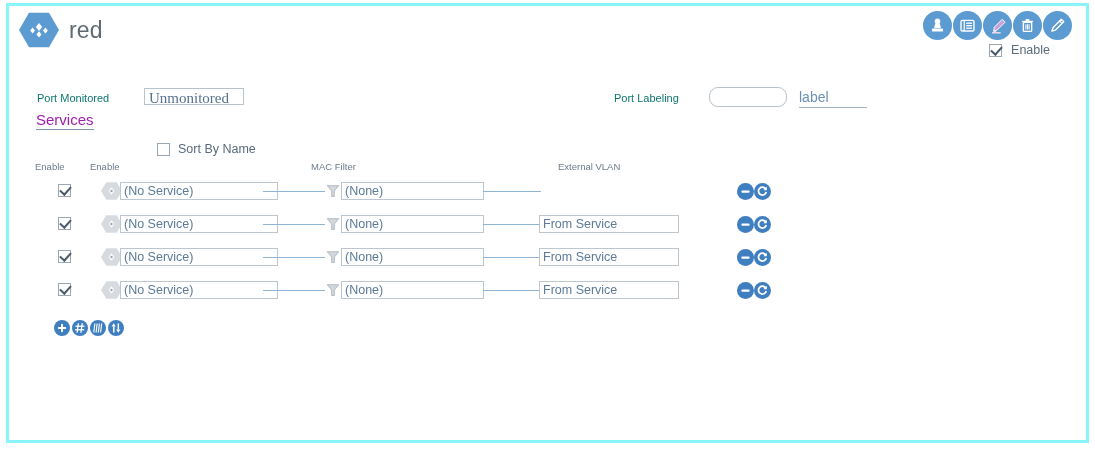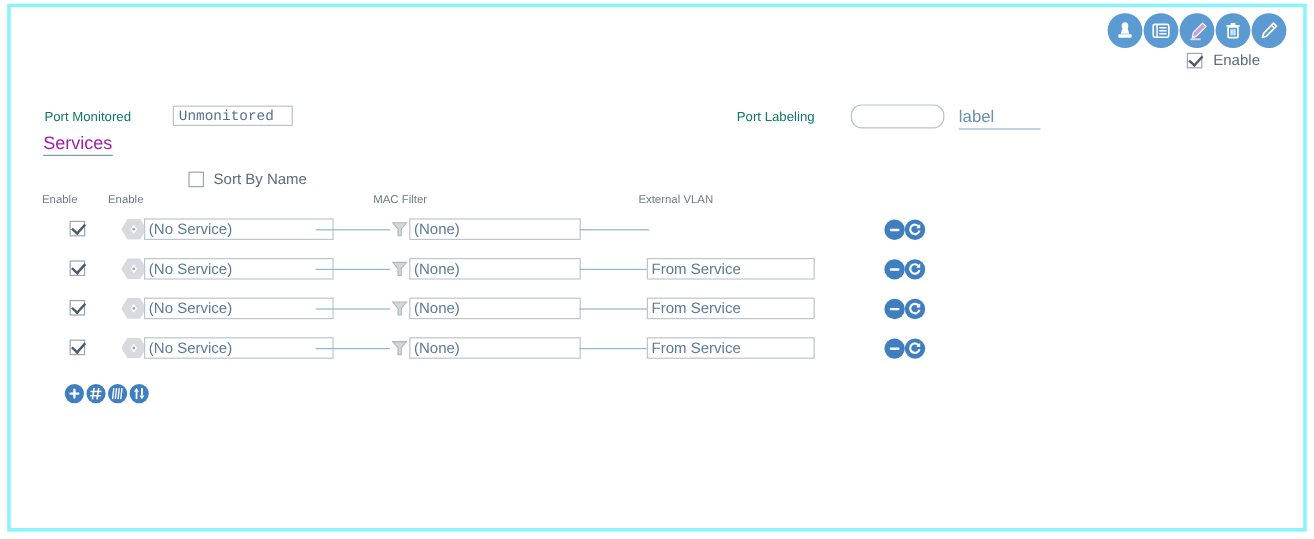--- a/index.html
+++ b/index.html
@@ -82,24 +82,24 @@
     font-size: 11px; color: #0f766e;
     position: absolute; white-space: nowrap;
   }
   .lbl-port-monitored { left: 28px; top: 4px; }
   .lbl-port-labeling  { left: 605px; top: 4px; }
 
   .box-input {
     position: absolute;
     border: 1px solid #b9c3cc;
     background: #fff;
-    font-size: 12px;
+    font-size: 15px;
     color: #57718f;
     padding: 1px 4px;
-    font-family: Liberation Mono, monospace;
+    font-family: Liberation Serif, serif;
   }
   .inp-unmonitored { left: 135px; top: 0px; width: 100px; height: 17px; }
   .inp-portlabel {
     left: 700px; top: -1px; width: 78px; height: 20px;
     border-radius: 9px; border: 1px solid #b9c3cc;
   }
   .label-link {
     position: absolute; left: 790px; top: 1px;
     font-size: 14px; color: #6b8fb5;
     border-bottom: 1px solid #9db4c9;
@@ -121,21 +121,21 @@
   .sortby-label { font-size: 12.5px; color: #5a6b7d; }
 
   
   .col-head {
     position: absolute; top: 155px;
     font-size: 9.5px; color: #6b7b8b; white-space: nowrap;
   }
   .ch-enable { left: 26px; }
   .ch-service { left: 81px; }
   .ch-mac { left: 302px; }
-  .ch-vlan { left: 523px; }
+  .ch-vlan { left: 549px; }
 
   .srow { position: absolute; left: 11px; right: 0; height: 24px; }
 
   .row-cbx { position: absolute; left: 38px; top: 4px; }
 
   .ico-hex {
     position: absolute; left: 81px; top: 2px;
     width: 21px; height: 18px;
     background: #d7dbe0;
     clip-path: polygon(25% 2%, 75% 2%, 100% 50%, 75% 98%, 25% 98%, 0% 50%);
@@ -191,20 +191,33 @@
     cursor: pointer;
   }
 </style>
 </head>
 <body>
 
 <div class="app-frame">
 
   <div class="header">
 
+    <div class="logo-wrap">
+      <div class="hex-logo">
+        <svg class="diamonds" width="22" height="20" viewBox="0 0 22 20">
+          <g fill="#ffffff">
+            <polygon points="11,3 14.2,7 11,11 7.8,7"></polygon>
+            <polygon points="4.6,7.6 7,10.6 4.6,13.6 2.2,10.6"></polygon>
+            <polygon points="17.4,7.6 19.8,10.6 17.4,13.6 15,10.6"></polygon>
+            <polygon points="11,11.2 13.6,14.4 11,17.6 8.4,14.4"></polygon>
+          </g>
+        </svg>
+      </div>
+      <span class="title-text">red</span>
+    </div>
 
     <div class="header-icons">
 
       <div class="circ-icon">
         <svg width="19" height="19" viewBox="0 0 22 22">
           <ellipse cx="11" cy="6.5" rx="3.2" ry="3.6" fill="#fff"></ellipse>
           <path d="M8.2 9.2 L13.8 9.2 L15 14 L7 14 Z" fill="#fff"></path>
           <rect x="4.6" y="14.6" width="12.8" height="3.4" rx="1" fill="#fff"></rect>
         </svg>
       </div>

